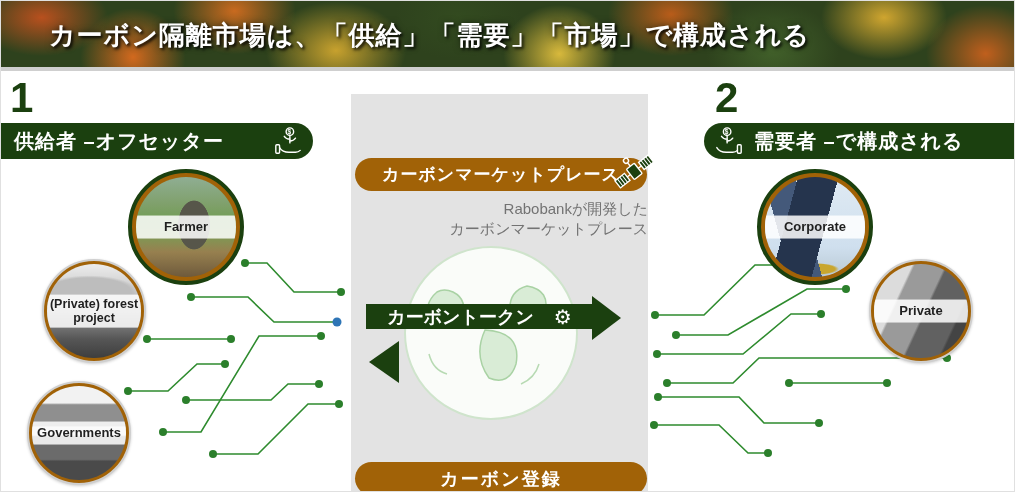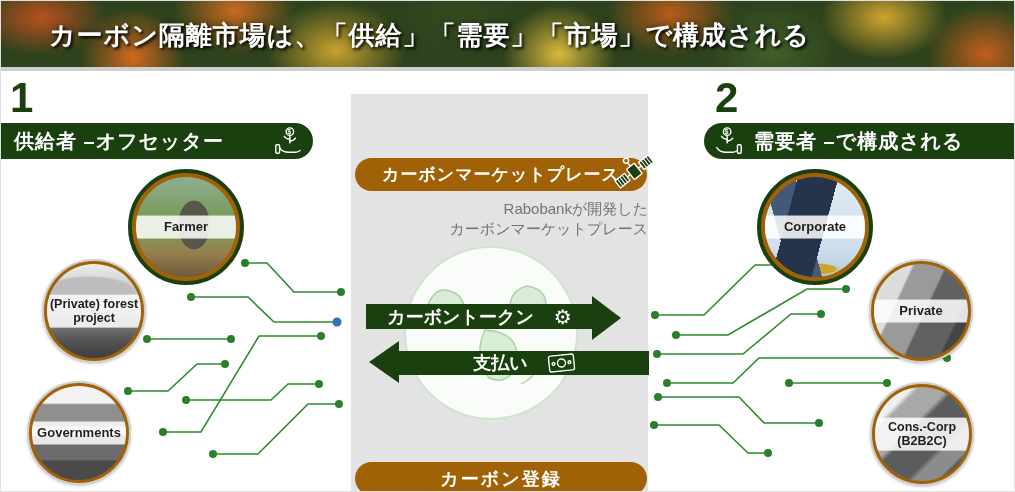--- a/index.html
+++ b/index.html
@@ -190,29 +190,20 @@
     <div>カーボンマーケットプレース</div>
   </div>
 
   <div class="arrow-body" id="token-body">
     <span>カーボントークン</span>
     <span class="gear">⚙</span>
   </div>
   <div id="token-head"></div>
 
   <div id="pay-head"></div>
-  <div class="arrow-body" id="pay-body">
-    <span>支払い</span>
-    <svg class="note-icon" viewBox="0 0 27 18" fill="none" stroke="#ffffff" stroke-width="1.4">
-      <rect x="1" y="1" width="25" height="16" rx="2"></rect>
-      <circle cx="13.5" cy="9" r="4"></circle>
-      <circle cx="5.5" cy="9" r="1.4"></circle>
-      <circle cx="21.5" cy="9" r="1.4"></circle>
-    </svg>
-  </div>
 
   <div class="pill" id="registry-pill">
     <span>カーボン登録</span>
   </div>
 
   <svg id="circuit" viewBox="0 0 1015 492">
     <g fill="none" stroke="#2e8b2e" stroke-width="1.6">
       <polyline points="244,262 266,262 293,291 340,291"></polyline>
       <polyline points="190,296 247,296 273,321 336,321"></polyline>
       <polyline points="146,338 230,338"></polyline>
@@ -279,19 +270,14 @@
   <div class="circle circle-lg" id="c-corporate">
     <div class="photo ph-corporate">
       <div class="band">Corporate</div>
     </div>
   </div>
   <div class="circle circle-sm" id="c-consumer">
     <div class="photo ph-consumer">
       <div class="band">Private</div>
     </div>
   </div>
-  <div class="circle circle-sm" id="c-conscorp">
-    <div class="photo ph-conscorp">
-      <div class="band small">Cons.-Corp (B2B2C)</div>
-    </div>
-  </div>
 
 </div>
 
 </body></html>

